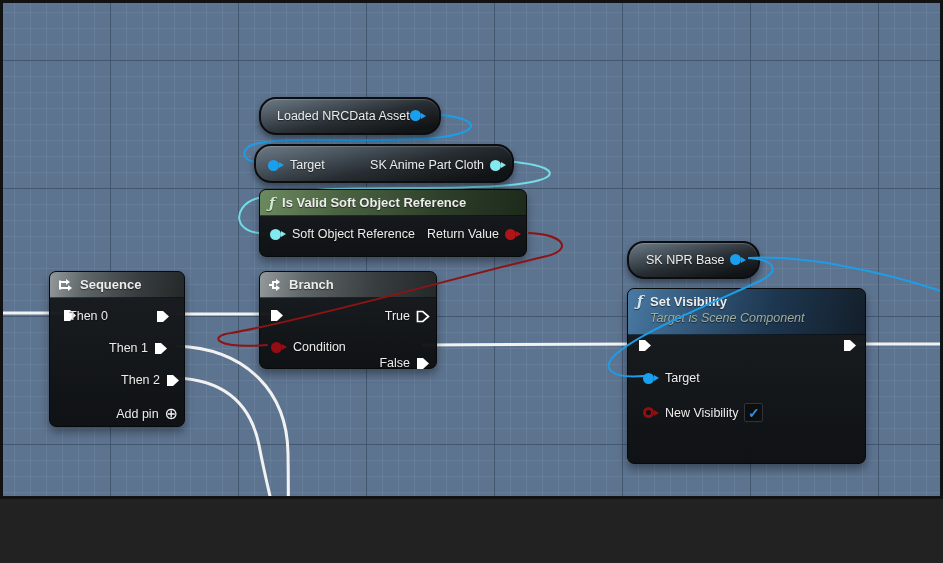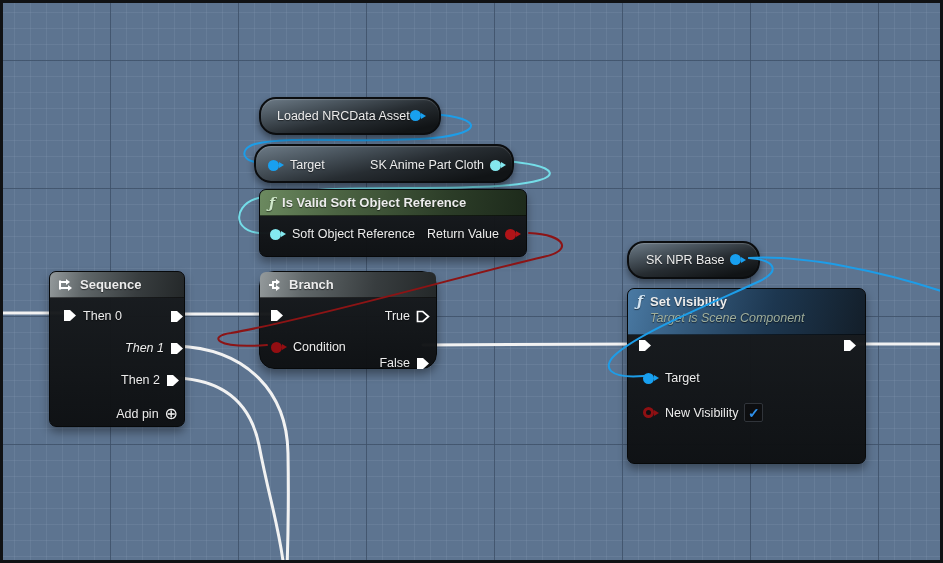--- a/index.html
+++ b/index.html
@@ -1,17 +1,17 @@
 <!DOCTYPE html>
 <html><head>
 <meta charset="utf-8">
 <style>
   html,body{margin:0;padding:0;background:#222;}
   .screen{
-    position:relative;width:943px;height:563px;box-sizing:border-box;
+    position:relative;width:943px;height:499px;box-sizing:border-box;
     border:3px solid #101214;overflow:hidden;
     background-color:#5d7490;
     background-image:
       linear-gradient(to right, rgba(62,80,104,.85) 1px, transparent 1px),
       linear-gradient(to bottom, rgba(62,80,104,.85) 1px, transparent 1px),
       linear-gradient(to right, rgba(165,185,210,.13) 1px, transparent 1px),
       linear-gradient(to bottom, rgba(165,185,210,.13) 1px, transparent 1px);
     background-size:128px 128px,128px 128px,16px 16px,16px 16px;
     background-position:107px 57px,107px 57px,11px 9px,11px 9px;
     font-family:"Liberation Sans",sans-serif;
@@ -120,45 +120,45 @@
         <rect x="2" y="2" width="5" height="2" fill="#fff"></rect>
           <polygon points="7,0 11,3 7,6" fill="#fff"></polygon>
         <rect x="2" y="8" width="7" height="2" fill="#fff"></rect>
           <polygon points="9,6 13,9 9,12" fill="#fff"></polygon>
       </svg>
       <span>Sequence</span>
     </div>
     <svg class="exec" style="position:absolute;left:13px;top:37px;" width="14" height="13" viewBox="0 0 14 13">
         <path d="M1 1h6l6 5.5L7 12H1z" fill="#fff"></path>
       </svg>
-    <div class="row" style="right:0;top:37px;gap:48px;">
+    <div class="row" style="right:14px;top:37px;gap:48px;">
       <span>Then 0</span>
       <svg class="exec" width="14" height="13" viewBox="0 0 14 13">
           <path d="M1 1h6l6 5.5L7 12H1z" fill="#fff"></path>
         </svg>
     </div>
-    <div class="row" style="right:0;top:69px;font-style:italic;">
+    <div class="row" style="right:16px;top:69px;">
       <span>Then 1</span>
       <svg class="exec" width="14" height="13" viewBox="0 0 14 13">
           <path d="M1 1h6l6 5.5L7 12H1z" fill="#fff"></path>
         </svg>
     </div>
     <div class="row" style="right:4px;top:101px;">
       <span>Then 2</span>
       <svg class="exec" width="14" height="13" viewBox="0 0 14 13">
           <path d="M1 1h6l6 5.5L7 12H1z" fill="#fff"></path>
         </svg>
     </div>
     <div class="row" style="right:6px;top:134px;">
       <span>Add pin</span>
       <span class="addpin-icon">⊕</span>
     </div>
   </div>
 
-  <div class="node" style="left:256px;top:268px;width:176px;height:96px;border-radius:15px;">
+  <div class="node" style="left:256px;top:268px;width:176px;height:96px;">
     <div class="node-header header-gray">
       <svg class="exec" width="13" height="12" viewBox="0 0 13 12">
         <rect x="0" y="5" width="3" height="2" fill="#fff"></rect>
         <path d="M7 3H4v6h3" stroke="#fff" stroke-width="2" fill="none"></path>
         <polygon points="7,0 11,3 7,6" fill="#fff"></polygon>
           <polygon points="7,6 11,9 7,12" fill="#fff"></polygon>
       </svg>
       <span>Branch</span>
     </div>
     <svg class="exec" style="position:absolute;left:10px;top:37px;" width="14" height="13" viewBox="0 0 14 13">

